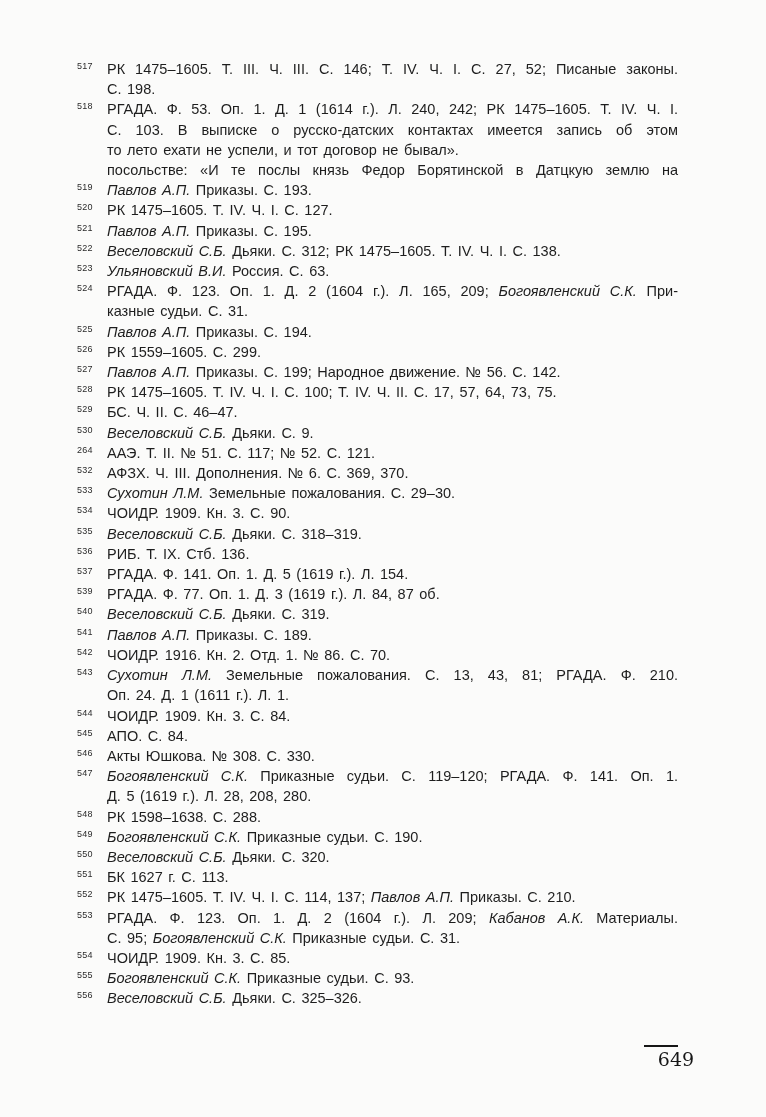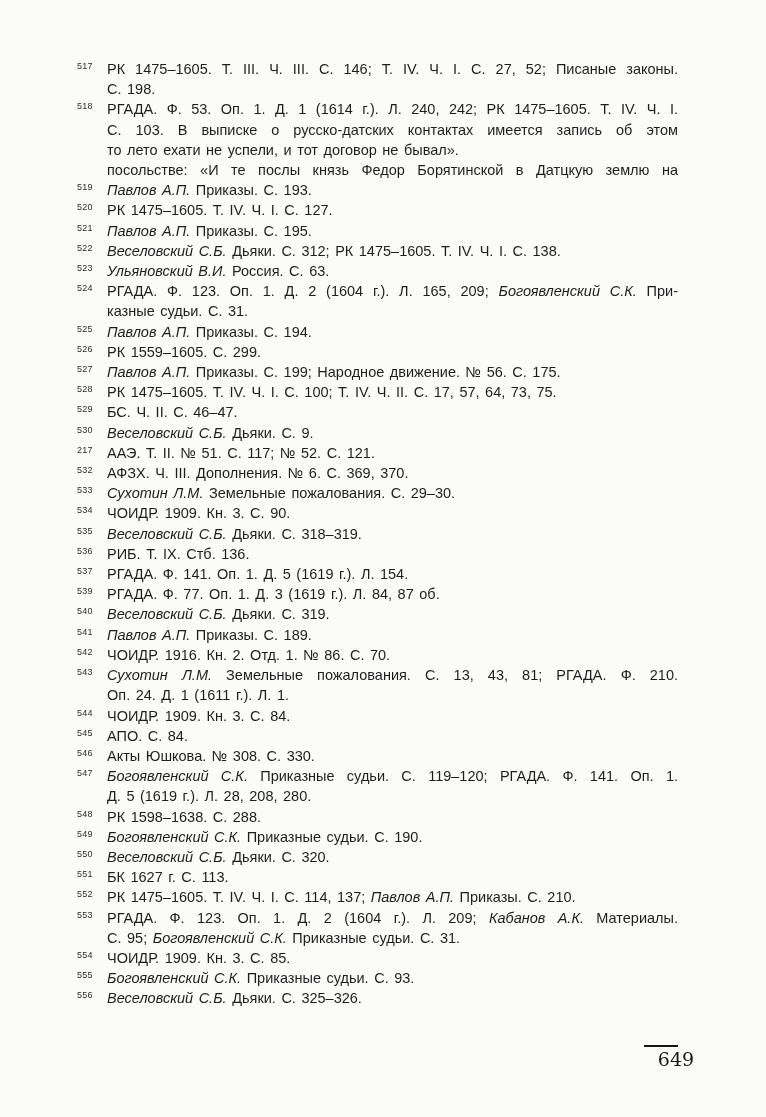--- a/index.html
+++ b/index.html
@@ -117,21 +117,21 @@
       </div>
       <div class="note">
         <span class="sup">526</span>
         <div>
           <div class="nline"><span>РК 1559–1605. С. 299.</span></div>
         </div>
       </div>
       <div class="note">
         <span class="sup">527</span>
         <div>
-          <div class="nline"><span class="it">Павлов А.П.</span><span> Приказы. С. 199; Народное движение. № 56. С. 175.</span></div>
+          <div class="nline"><span class="it">Павлов А.П.</span><span> Приказы. С. 199; Народное движение. № 56. С. 142.</span></div>
         </div>
       </div>
       <div class="note">
         <span class="sup">528</span>
         <div>
           <div class="nline"><span>РК 1475–1605. Т. IV. Ч. I. С. 100; Т. IV. Ч. II. С. 17, 57, 64, 73, 75.</span></div>
         </div>
       </div>
       <div class="note">
         <span class="sup">529</span>
@@ -139,21 +139,21 @@
           <div class="nline"><span>БС. Ч. II. С. 46–47.</span></div>
         </div>
       </div>
       <div class="note">
         <span class="sup">530</span>
         <div>
           <div class="nline"><span class="it">Веселовский С.Б.</span><span> Дьяки. С. 9.</span></div>
         </div>
       </div>
       <div class="note">
-        <span class="sup">217</span>
+        <span class="sup">264</span>
         <div>
           <div class="nline"><span>ААЭ. Т. II. № 51. С. 117; № 52. С. 121.</span></div>
         </div>
       </div>
       <div class="note">
         <span class="sup">532</span>
         <div>
           <div class="nline"><span>АФЗХ. Ч. III. Дополнения. № 6. С. 369, 370.</span></div>
         </div>
       </div>

